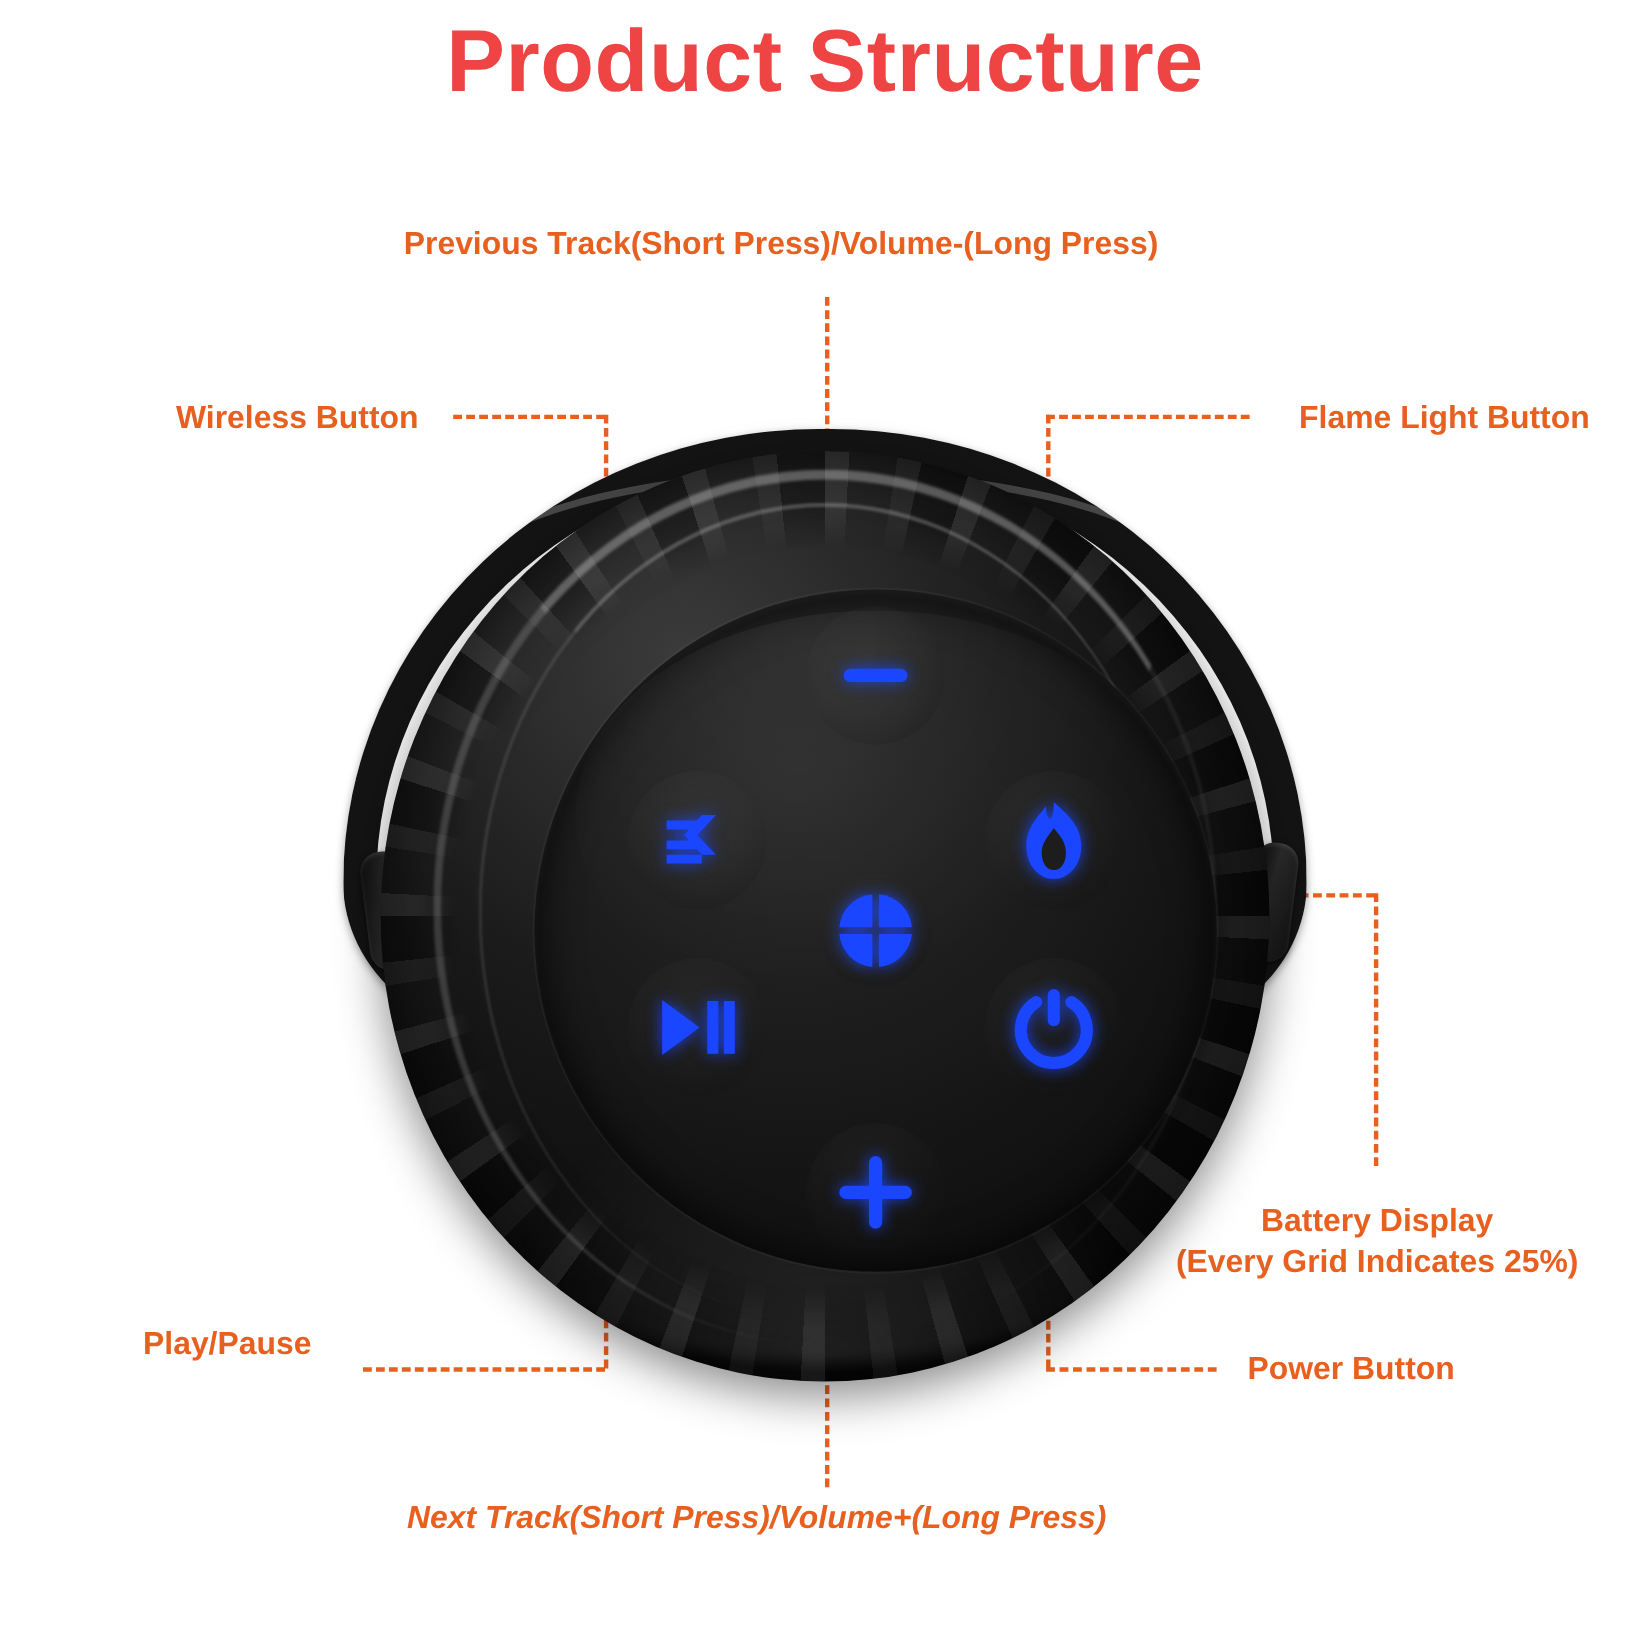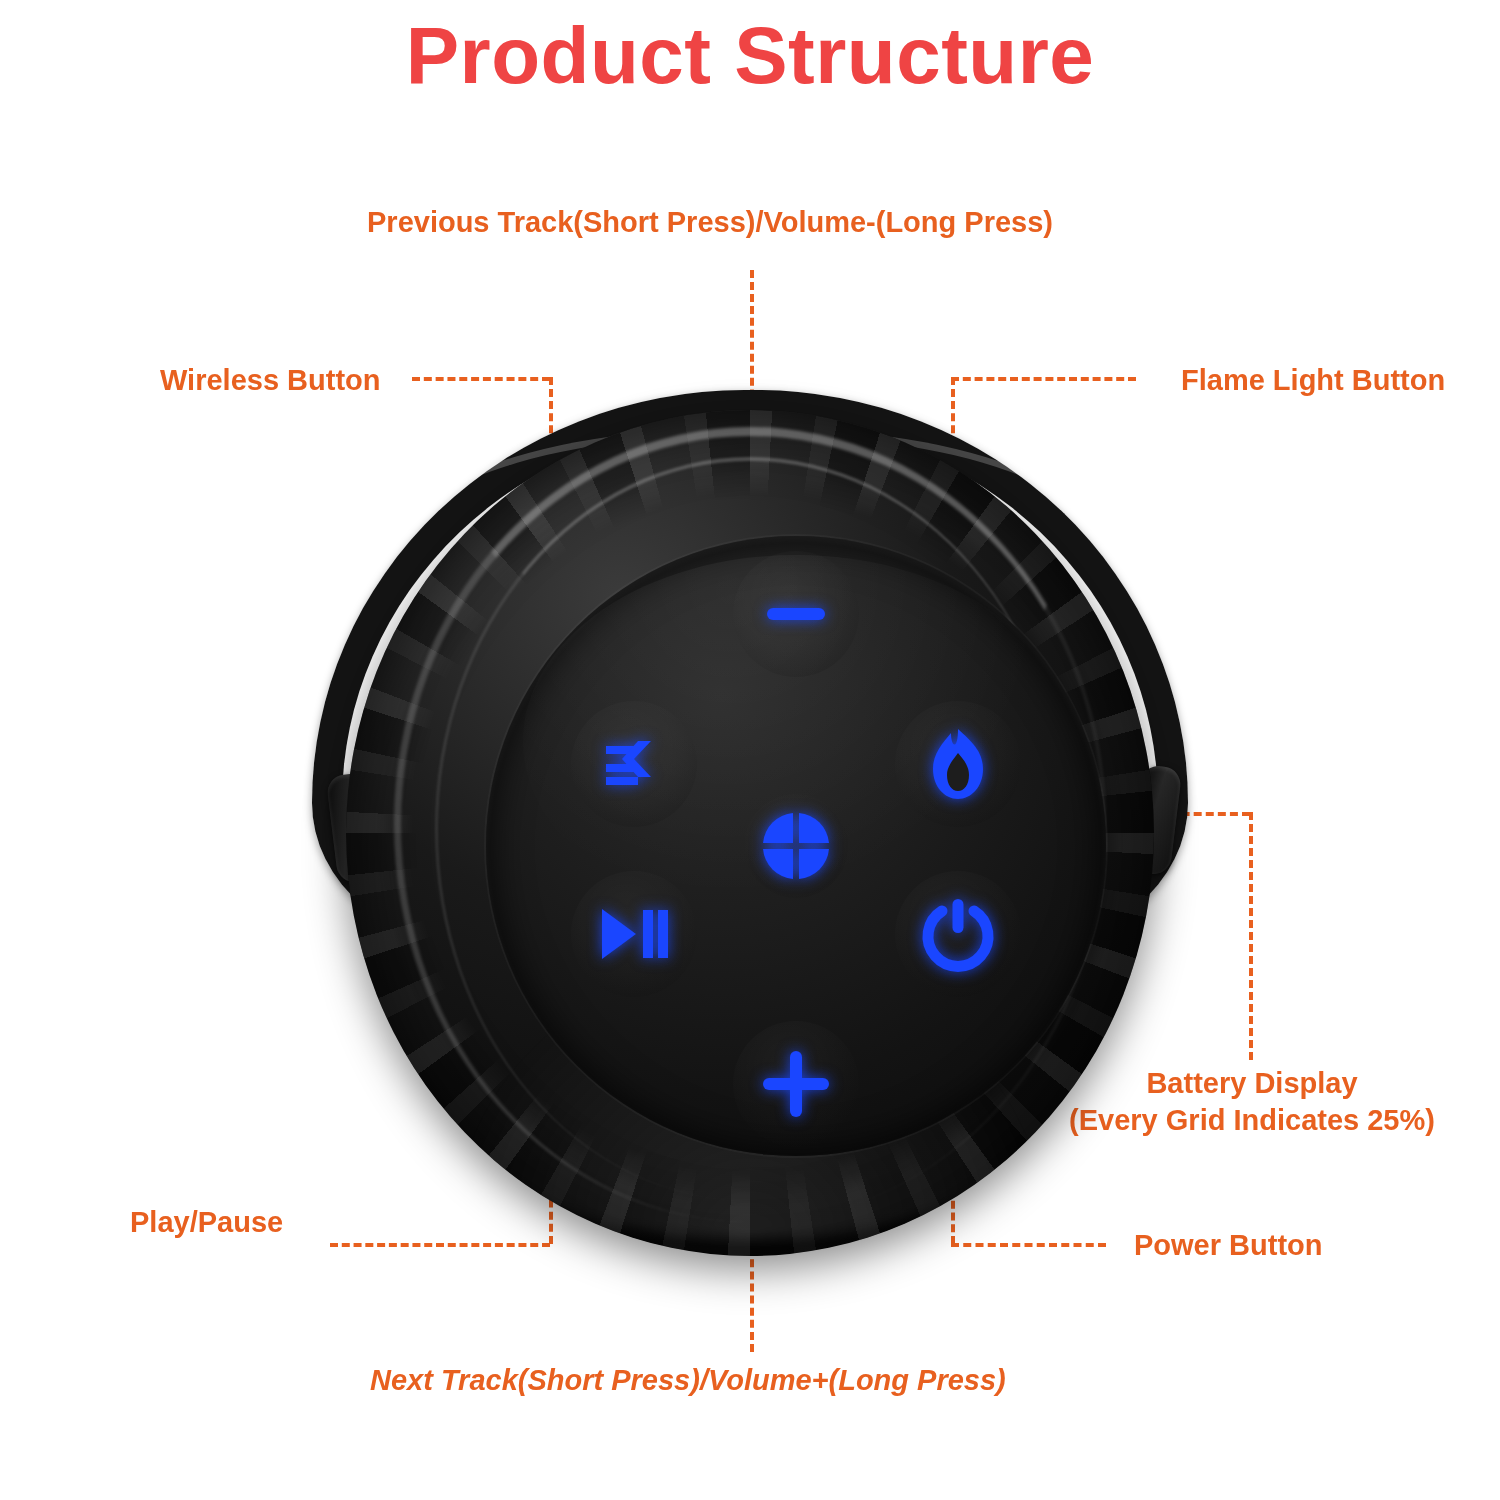--- a/index.html
+++ b/index.html
@@ -36,21 +36,21 @@
 
   
   .label {
     position: absolute;
     color: #E8601F;
     font-weight: bold;
     font-size: 29px;
     line-height: 1.28;
     white-space: nowrap;
   }
-  .label.two-line { white-space: normal; text-align: center; }
+  .label.two-line { white-space: normal; text-align: center; margin-top: 27px; }
 
   
   .lead-h, .lead-v {
     position: absolute;
   }
   .lead-h {
     height: 0;
     border-top: 4px dashed #E8601F;
   }
   .lead-v {

